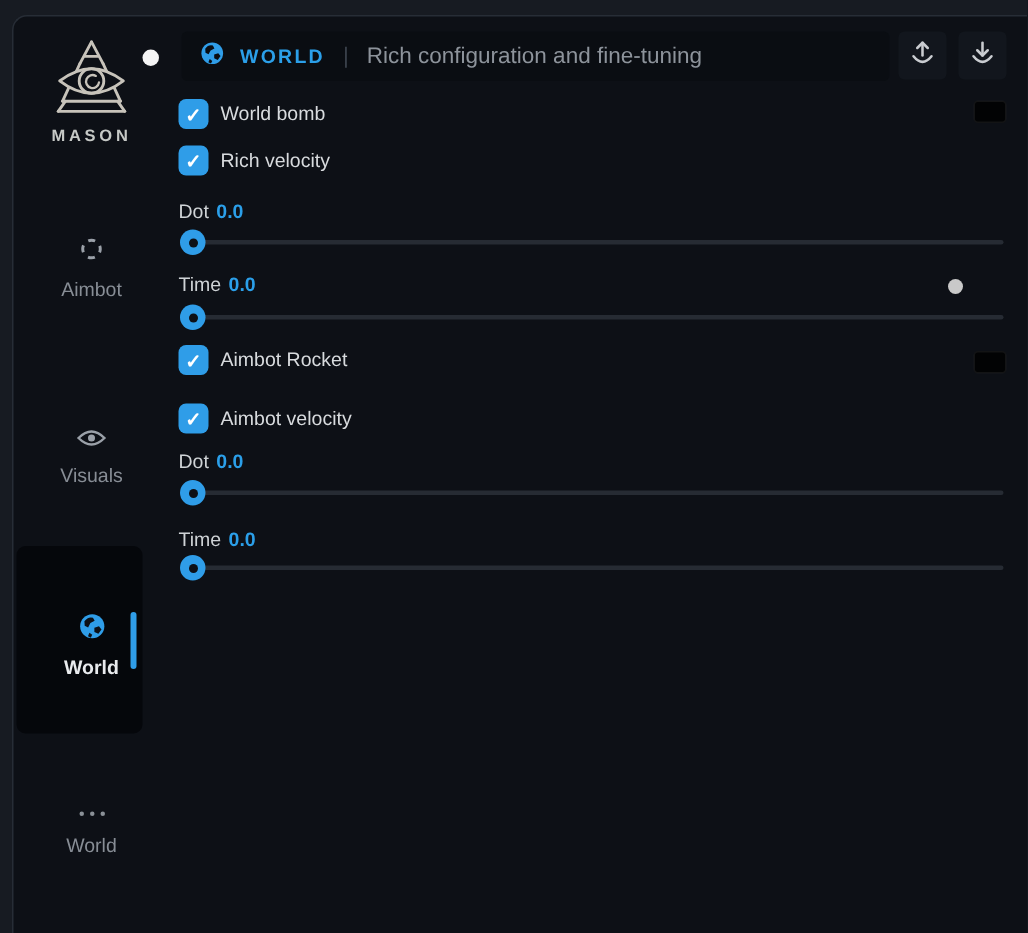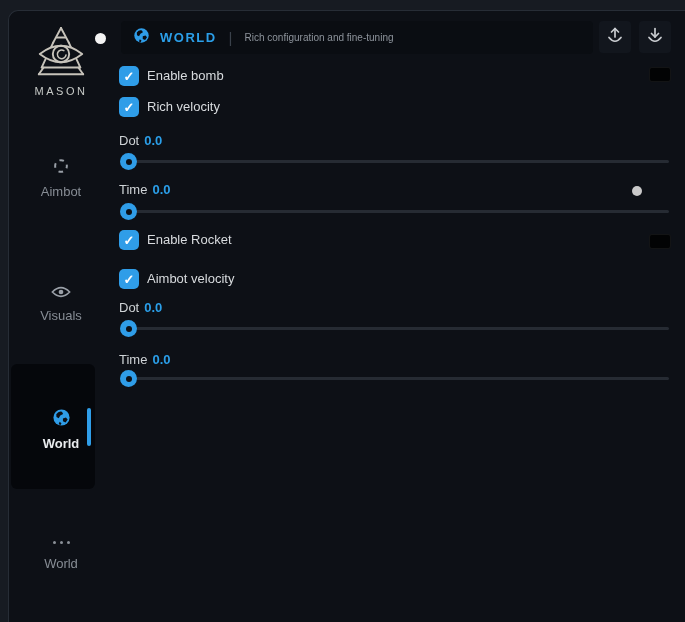--- a/index.html
+++ b/index.html
@@ -4,34 +4,34 @@
 <style>
   html,body{margin:0;padding:0;background:#171b22;}
   *{box-sizing:border-box;font-family:"Liberation Sans", sans-serif;}
   .stage{position:relative;width:685px;height:622px;background:#171b22;overflow:hidden;}
   .window{position:absolute;left:8px;top:10px;width:677px;height:612px;background:#0d1016;
           border-top-left-radius:10px;border-top:1px solid #272d36;border-left:1px solid #272d36;}
   
   .sidebar{position:absolute;left:0;top:0;width:104px;height:100%;}
   .logo{position:absolute;left:0;top:14px;width:104px;text-align:center;}
   .logo svg{display:block;margin:0 auto;}
-  .brand{display:block;margin-top:4px;font-size:11px;font-weight:normal;letter-spacing:2.5px;color:#c6c9c6;text-align:center;}
+  .brand{display:block;margin-top:4px;font-size:11px;font-weight:bold;letter-spacing:2.5px;color:#c6c9c6;text-align:center;}
   .nav-item{position:absolute;left:0;width:104px;display:flex;flex-direction:column;align-items:center;gap:5px;cursor:pointer;}
   .nav-label{font-size:13px;color:#878d95;}
   .nav-item.selected .nav-label{color:#e9ebee;font-weight:bold;}
   .sel-panel{position:absolute;left:2px;top:353px;width:84px;height:125px;background:#05070b;border-radius:6px;}
   .sel-bar{position:absolute;left:78px;top:397px;width:4px;height:38px;border-radius:2px;}
   .dots-icon{display:flex;gap:4px;align-items:center;height:18px;}
   .dots-icon i{width:3px;height:3px;border-radius:50%;background:#8a9097;}
   
   .header-tab{position:absolute;left:112px;top:10px;width:472px;height:33px;background:#0a0d12;
               border-radius:4px;display:flex;align-items:center;padding:0 12px;}
   .header-title{font-size:13px;font-weight:bold;letter-spacing:1.5px;color:#2b9fe9;margin-left:10px;}
   .header-divider{color:#3a414b;font-size:15px;margin:0 12px;}
-  .header-subtitle{font-size:10px;color:#8d939b;}
+  .header-subtitle{font-size:15px;color:#8d939b;}
   .icon-btn{position:absolute;top:10px;width:32px;height:32px;background:#12161d;border-radius:4px;
             display:flex;align-items:center;justify-content:center;cursor:pointer;}
   .btn-upload{left:590px;} .btn-download{left:630px;}
   
   .checkbox{position:absolute;left:110px;width:20px;height:20px;border-radius:5px;background:#2f9de8;
             display:flex;align-items:center;justify-content:center;cursor:pointer;}
   .checkbox .check{color:#fff;font-size:13px;font-weight:bold;line-height:1;}
   .row-label{position:absolute;left:138px;height:20px;line-height:20px;font-size:13px;color:#d8dbde;}
   .swatch{position:absolute;left:640px;width:22px;height:15px;border-radius:3px;background:#020304;
           border:1px solid rgba(255,255,255,0.07);cursor:pointer;}
@@ -143,21 +143,21 @@
           <path d="M10 3.5 V12"></path>
             <path d="M6.5 8.5 L10 12 L13.5 8.5"></path>
             <path d="M4 12.5 q6 7.5 12 0"></path>
         </svg>
       </span>
     </div>
 
     <div class="checkbox" style="top:55px">
       <span class="check">✓</span>
     </div>
-    <span class="row-label" style="top:55px">Enable bomb</span>
+    <span class="row-label" style="top:55px">World bomb</span>
     <div class="swatch" style="top:56px"></div>
 
     <div class="checkbox" style="top:86px">
       <span class="check">✓</span>
     </div>
     <span class="row-label" style="top:86px">Rich velocity</span>
 
     <span class="slider-label" style="top:122px">
       <span>Dot</span><b>0.0</b>
     </span>
@@ -166,21 +166,21 @@
 
     <span class="slider-label" style="top:171px">
       <span>Time</span><b>0.0</b>
     </span>
     <div class="track" style="top:199px"></div>
     <div class="thumb" style="top:192px"></div>
 
     <div class="checkbox" style="top:219px">
       <span class="check">✓</span>
     </div>
-    <span class="row-label" style="top:219px">Enable Rocket</span>
+    <span class="row-label" style="top:219px">Aimbot Rocket</span>
     <div class="swatch" style="top:223px"></div>
 
     <div class="checkbox" style="top:258px">
       <span class="check">✓</span>
     </div>
     <span class="row-label" style="top:258px">Aimbot velocity</span>
 
     <span class="slider-label" style="top:289px">
       <span>Dot</span><b>0.0</b>
     </span>

